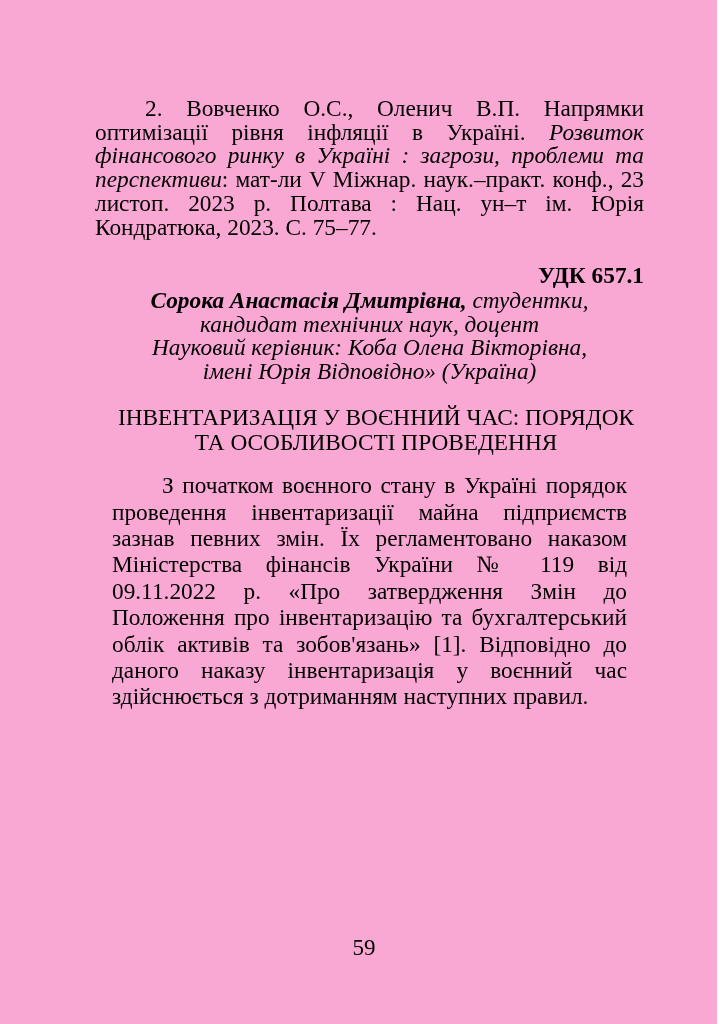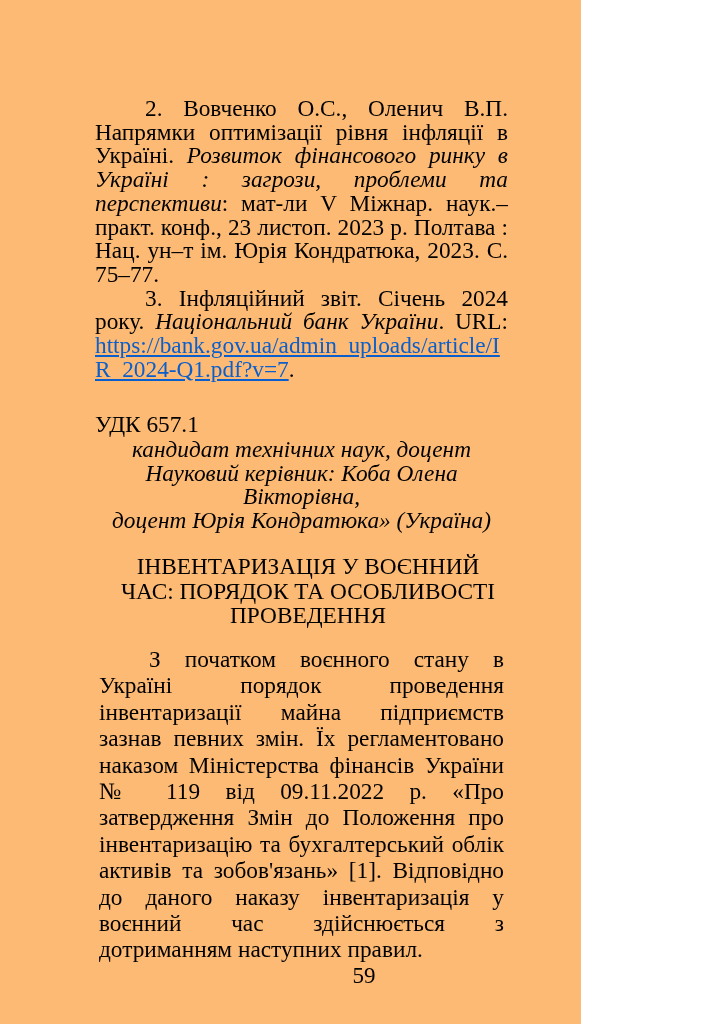--- a/index.html
+++ b/index.html
@@ -2,23 +2,23 @@
 <html lang="uk"><head>
 <meta charset="utf-8">
 <style>
   html, body {
     margin: 0;
     padding: 0;
     background: #ffffff;
   }
   .page {
     position: relative;
-    width: 581px;
+    width: 717px;
     height: 1024px;
-    background: #fdba74;
+    background: #f9a8d4;
     box-sizing: border-box;
     padding: 97px 73px 0 95px;
     font-family: "Liberation Serif", "DejaVu Serif", serif;
     color: #000000;
     overflow: hidden;
   }
   
   .refs p {
     margin: 0;
     font-size: 23.3px;
@@ -28,78 +28,79 @@
   }
   .r-i  { font-style: italic; }
   .r-bi { font-style: italic; font-weight: bold; }
   a.r-link {
     text-decoration: underline;
     overflow-wrap: anywhere;
     cursor: pointer;
   }
   
   .udk {
-    margin-top: 31px;
+    margin-top: 24px;
     margin-bottom: 2px;
     font-size: 23.3px;
     line-height: 24px;
-    font-weight: normal;
+    font-weight: bold;
+    text-align: right;
   }
   
   .authors {
     text-align: center;
     font-style: italic;
     font-size: 23.3px;
     line-height: 23.5px;
   }
   .authors .line { margin: 0; }
   
   .title {
     margin: 22px 0 0 13px;
     font-size: 23.3px;
     line-height: 24.5px;
     font-weight: normal;
     text-align: center;
   }
   
   .body-text { margin-top: 18px; }
   .body-text p {
-    margin: 4px;
+    margin: 17px;
     font-size: 23.3px;
     line-height: 26.4px;
     text-align: justify;
     text-indent: 50px;
   }
   
   .pagenum {
     position: absolute;
     left: 0;
-    top: 964px;
+    top: 936px;
     width: 728px;
     text-align: center;
     font-size: 23px;
     line-height: 24px;
   }
 </style>
 </head>
 <body>
 
 <div class="page">
 
   <section class="refs" id="refs">
       <p><span class="r-n">2. Вовченко О.С., Оленич В.П. Напрямки оптимізації рівня інфляції в Україні. </span><span class="r-i">Розвиток фінансового ринку в Україні : загрози, проблеми та перспективи</span><span class="r-n">: мат-ли V Міжнар. наук.–практ. конф., 23 листоп. 2023 р. Полтава : Нац. ун–т ім. Юрія Кондратюка, 2023. С. 75–77.</span></p>
-      <p><span class="r-n">3. Інфляційний звіт. Січень 2024 року. </span><span class="r-i">Національний банк України</span><span class="r-n">. URL: </span><a class="r-link" href="#" style="color: rgb(11, 95, 204);">https://bank.gov.ua/admin_uploads/article/IR_2024-Q1.pdf?v=7</a><span class="r-n">.</span></p>
     </section>
 
   <div class="udk">УДК 657.1</div>
 
   <section class="authors" id="authors">
+      <div class="line"><span class="r-bi">Сорока Анастасія Дмитрівна,</span><span class="r-i"> студентки,</span></div>
       <div class="line"><span class="r-i">кандидат технічних наук, доцент</span></div>
       <div class="line"><span class="r-i">Науковий керівник: Коба Олена Вікторівна,</span></div>
-      <div class="line"><span class="r-i">доцент Юрія Кондратюка» (Україна)</span></div>
+      <div class="line"><span class="r-i">імені Юрія Відповідно» (Україна)</span></div>
     </section>
 
   <h1 class="title">ІНВЕНТАРИЗАЦІЯ У ВОЄННИЙ ЧАС: ПОРЯДОК ТА ОСОБЛИВОСТІ ПРОВЕДЕННЯ</h1>
 
   <section class="body-text" id="bodyparas">
       <p>З початком воєнного стану в Україні порядок проведення інвентаризації майна підприємств зазнав певних змін. Їх регламентовано наказом Міністерства фінансів України № 119 від 09.11.2022 р. «Про затвердження Змін до Положення про інвентаризацію та бухгалтерський облік активів та зобов'язань» [1]. Відповідно до даного наказу інвентаризація у воєнний час здійснюється з дотриманням наступних правил.</p>
     </section>
 
   <div class="pagenum">59</div>
 

